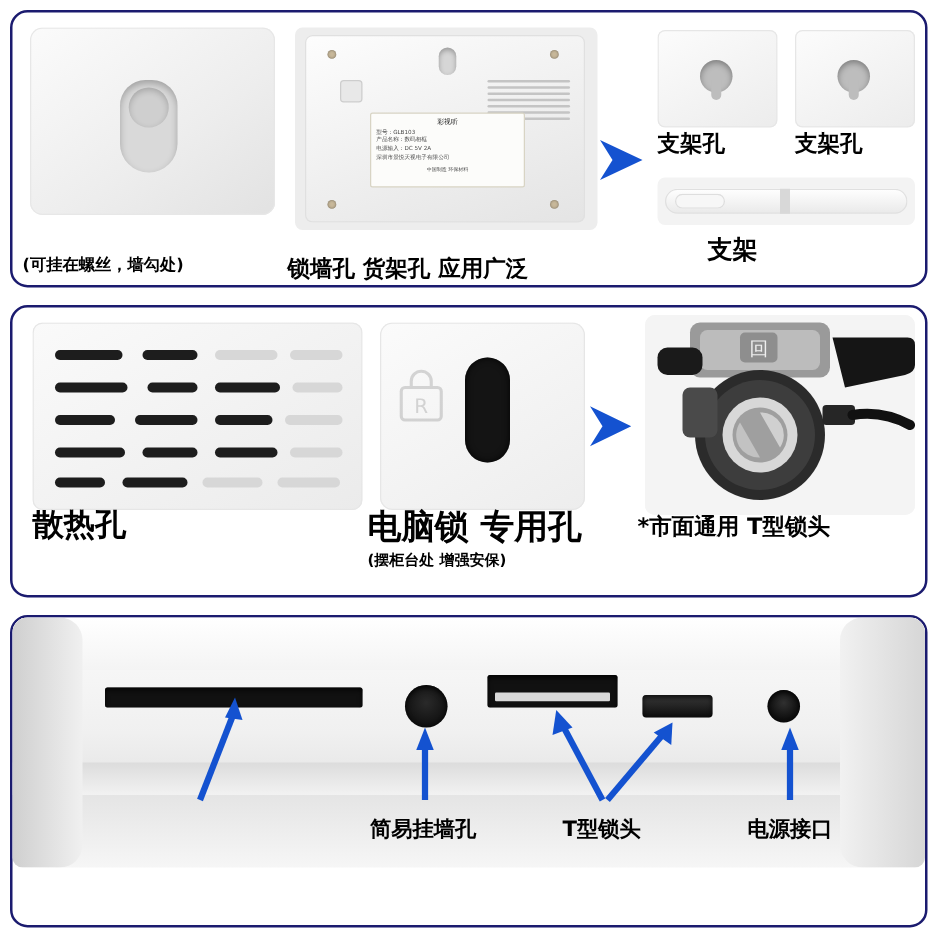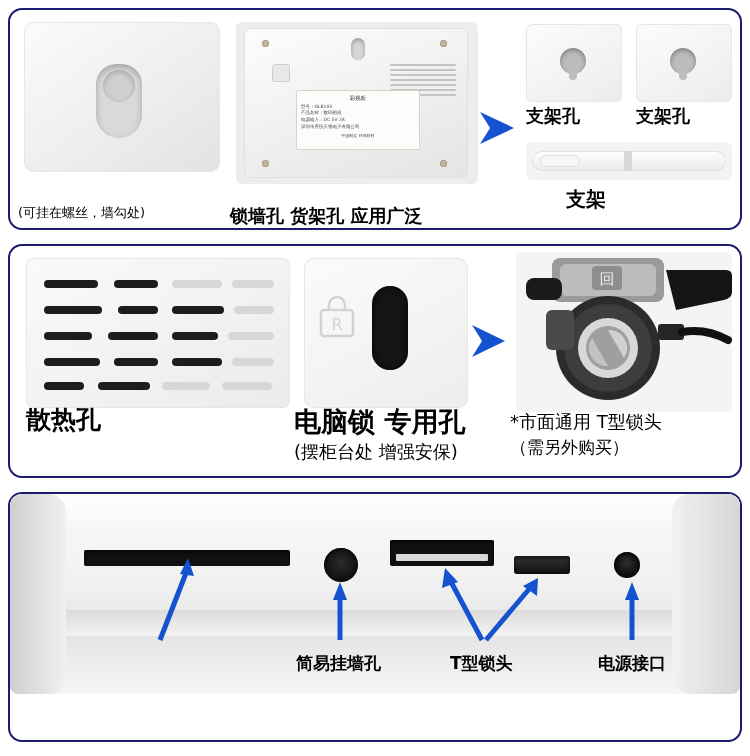--- a/index.html
+++ b/index.html
@@ -48,21 +48,21 @@
 
   .caption {
     position: absolute;
     text-align: left;
     font-weight: bold;
     color: #000;
     line-height: 1.15;
     white-space: nowrap;
   }
   .caption.small {
-    font-weight: normal;
+    font-weight: bold;
   }
 
   
   
   #photo-wallhole {
     left: 14px; top: 12px; width: 196px; height: 150px;
     background: linear-gradient(145deg,#fbfbfb 0%, #ededed 60%, #e2e2e2 100%);
     border-radius: 10px;
     box-shadow: inset 0 0 0 1px #e7e7e7;
   }
@@ -315,21 +315,21 @@
   #cap-vents {
     left: 16px; top: 160px; width: 264px;
     font-size: 25px;
   }
   #cap-lock {
     left: 284px; top: 160px; width: 196px;
     font-size: 27px;
   }
   #cap-lock-sub {
     left: 284px; top: 196px; width: 196px;
-    font-size: 18px;
+    font-size: 12px;
   }
   #cap-tlock-1 {
     left: 500px; top: 166px; width: 230px;
     font-size: 18px;
   }
   #cap-tlock-2 {
     left: 500px; top: 192px; width: 230px;
     font-size: 17px;
   }
 
@@ -539,21 +539,20 @@
         <rect x="142" y="72" width="26" height="16" rx="3" fill="#262626"></rect>
         <path d="M166 80 q24 -4 46 8" stroke="#111" stroke-width="8" fill="none" stroke-linecap="round"></path>
         <rect x="30" y="58" width="28" height="40" rx="6" fill="#4a4a4a"></rect>
       </svg>
     </div>
 
     <div class="caption" id="cap-vents">散热孔</div>
     <div class="caption" id="cap-lock">电脑锁 专用孔</div>
     <div class="caption small" id="cap-lock-sub">(摆柜台处 增强安保)</div>
     <div class="caption small" id="cap-tlock-1">*市面通用 T型锁头</div>
-    <div class="caption small" id="cap-tlock-2">（需另外购买）</div>
   </div>
 
   <div class="panel" id="panel-3">
 
     <div class="photo" id="photo-ports">
       <div id="ports-body-top"></div>
       <div id="ports-bevel"></div>
       <div id="ports-left-edge"></div>
       <div id="ports-right-edge"></div>
 

